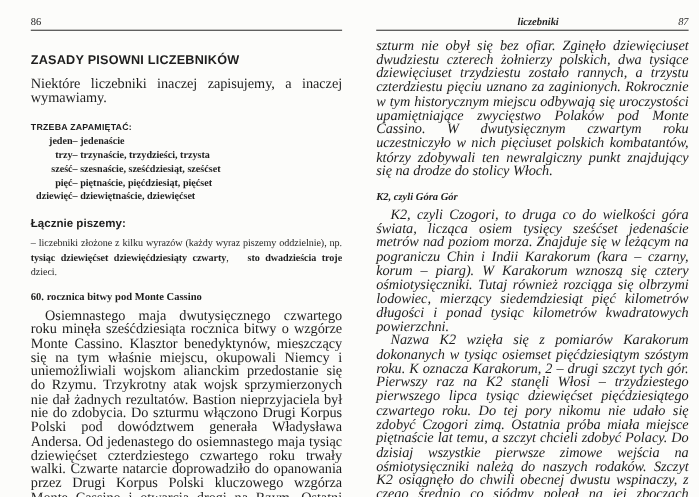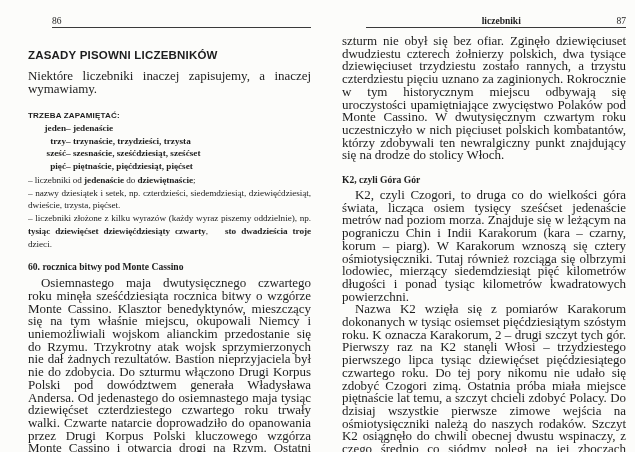--- a/index.html
+++ b/index.html
@@ -11,28 +11,28 @@
   html,body{width:635px;height:452px;overflow:hidden;}
   body{
     background:var(--paper);
     color:var(--text);
     font-family:"Liberation Serif", serif;
     -webkit-font-smoothing:antialiased;
   }
   .spread{display:flex;width:635px;height:452px;}
   .page{position:relative;}
   .page-left{width:283px;margin-left:28px;}
-  .page-right{width:284px;margin-left:31px;}
+  .page-right{width:284px;margin-left:31px;font-style:italic;}
 
   
   .page-header{
     display:flex;align-items:flex-end;justify-content:space-between;
     padding-top:19px;height:28px;
     border-bottom:1.2px solid var(--rule);
-    font-size:9.5px;line-height:12px;margin-left:24px;
+    font-size:9.5px;line-height:12px;
   }
   .page-num{font-size:9.5px;}
   .running-head{font-weight:bold;font-size:9.5px;}
   .hdr-spacer{width:20px;}
 
   
   .page-title{
     font-family:"Liberation Sans", sans-serif;
     font-weight:bold;font-size:11.5px;letter-spacing:.2px;
     margin:21px 0 9px 0;
@@ -91,26 +91,24 @@
 
     <p class="para intro">Niektóre liczebniki inaczej zapisujemy, a inaczej wymawiamy.</p>
 
     <div class="small-sans">TRZEBA ZAPAMIĘTAĆ:</div>
 
     <div class="rem-list" id="rem-list">
         <div class="rem-row"><span class="rem-base">jeden</span><span>– jedenaście</span></div>
         <div class="rem-row"><span class="rem-base">trzy</span><span>– trzynaście, trzydzieści, trzysta</span></div>
         <div class="rem-row"><span class="rem-base">sześć</span><span>– szesnaście, sześćdziesiąt, sześćset</span></div>
         <div class="rem-row"><span class="rem-base">pięć</span><span>– piętnaście, pięćdziesiąt, pięćset</span></div>
+        <div class="rem-row"><span class="rem-base">dziewięć</span><span>– dziewiętnaście, dziewięćset</span></div>
       </div>
 
-    <div id="joined-rules">
-        <p class="rule-line"><span>– liczebniki od </span><span style="font-weight: bold;">jedenaście</span><span> do </span><span style="font-weight: bold;">dziewiętnaście</span><span>;</span></p>
-        <p class="rule-line"><span>– nazwy dziesiątek i setek, np. czterdzieści, siedemdziesiąt, dziewięćdziesiąt, dwieście, trzysta, pięćset.</span></p>
-      </div>
+    <h2 class="sans-heading">Łącznie piszemy:</h2>
 
     <div id="separate-rules">
         <p class="rule-line"><span>– liczebniki złożone z kilku wyrazów (każdy wyraz piszemy oddzielnie), np. </span><span style="font-weight: bold;">tysiąc dziewięćset dziewięćdziesiąty czwarty</span><span>, </span><span style="font-weight: bold; margin-left: 12px;">sto dwadzieścia troje</span><span> dzieci.</span></p>
       </div>
 
 
     <h3 class="serif-heading">60. rocznica bitwy pod Monte Cassino</h3>
 
     <p class="para indent cut">Osiemnastego maja dwutysięcznego czwartego roku minęła sześćdziesiąta rocznica bitwy o wzgórze Monte Cassino. Klasztor benedyktynów, mieszczący się na tym właśnie miejscu, okupowali Niemcy i uniemożliwiali wojskom alianckim przedostanie się do Rzymu. Trzykrotny atak wojsk sprzymierzonych nie dał żadnych rezultatów. Bastion nieprzyjaciela był nie do zdobycia. Do szturmu włączono Drugi Korpus Polski pod dowództwem generała Władysława Andersa. Od jedenastego do osiemnastego maja tysiąc dziewięćset czterdziestego czwartego roku trwały walki. Czwarte natarcie doprowadziło do opanowania przez Drugi Korpus Polski kluczowego wzgórza Monte Cassino i otwarcia drogi na Rzym. Ostatni</p>
   </div>

